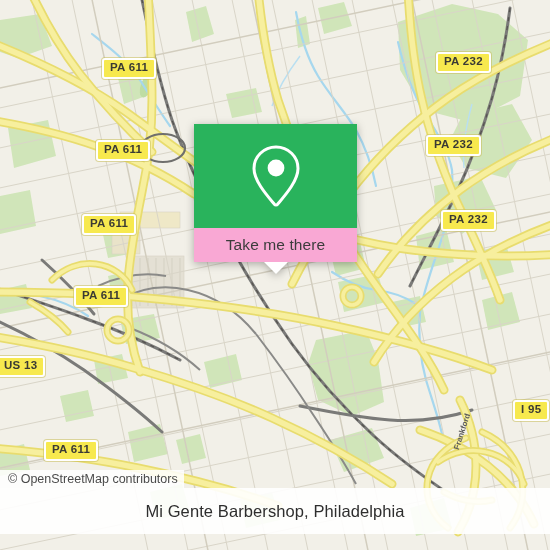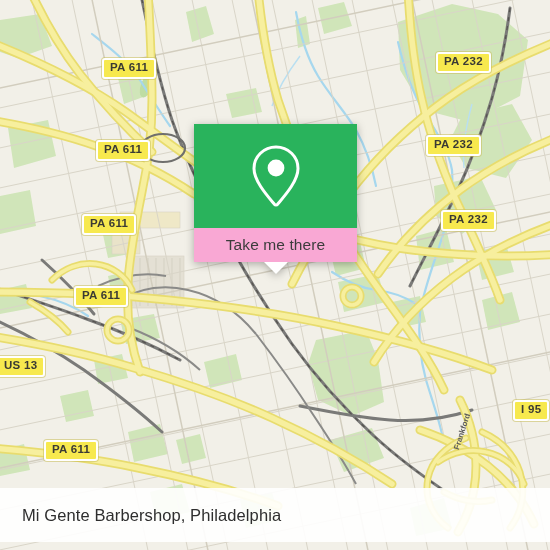--- a/index.html
+++ b/index.html
@@ -105,25 +105,25 @@
     padding: 0 6px 0 8px;
     white-space: nowrap;
   }
 
   
   .footer {
     position: absolute;
     left: 0;
     right: 0;
     top: 488px;
-    height: 54px;
+    height: 46px;
     background: rgba(255,255,255,.90);
     display: flex;
     align-items: center;
-    justify-content: flex-start;
+    justify-content: center;
     padding: 0 22px 0 22px;
     box-sizing: border-box;
   }
   .footer-title {
     font-size: 16.5px;
     color: #2e2e2e;
     letter-spacing: .1px;
     white-space: nowrap;
   }
   .brand {
@@ -354,18 +354,19 @@
         <path d="M27 4 C14.8 4 5 13.6 5 25.4 C5 38.2 19 53.5 25.4 61.2 C26.2 62.2 27.8 62.2 28.6 61.2 C35 53.5 49 38.2 49 25.4 C49 13.6 39.2 4 27 4 Z" fill="none" stroke="#ffffff" stroke-width="3"></path>
         <circle cx="27" cy="25" r="8.4" fill="#ffffff"></circle>
       </svg>
     </div>
     <div class="callout-bottom">
       <span class="label">Take me there</span>
       <span class="callout-tail"></span>
     </div>
   </div>
 
+  <div class="attribution">© OpenStreetMap contributors</div>
 
   <div class="footer">
     <div class="footer-title">Mi Gente Barbershop, Philadelphia</div>
   </div>
 
 </div>
 
 </body></html>

